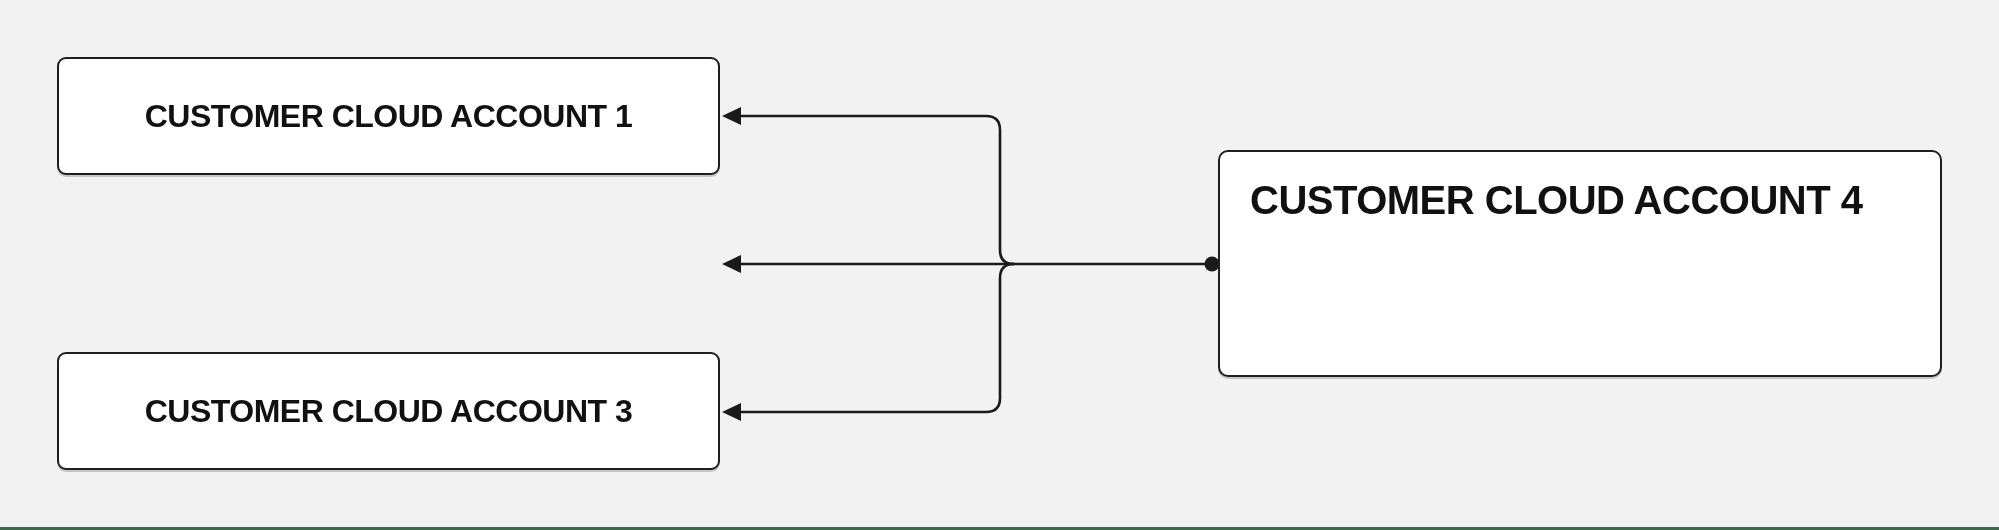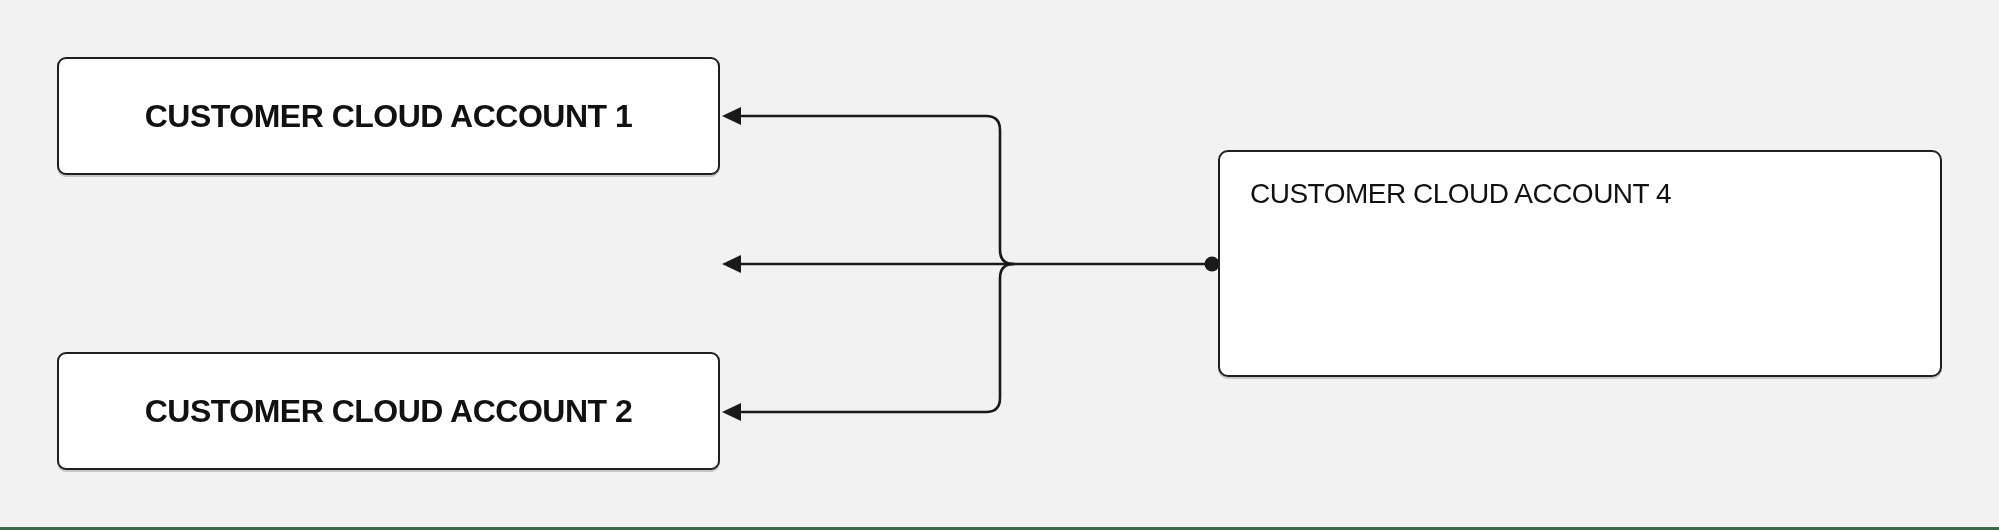--- a/index.html
+++ b/index.html
@@ -52,22 +52,22 @@
     left: 1218px; top: 150px;
     width: 724px; height: 227px;
     background: var(--node-fill);
     border: 2.5px solid var(--node-border);
     border-radius: 10px;
     box-shadow: 0 2px 0 rgba(0,0,0,0.18);
   }
   .group-title {
     position: absolute;
     left: 30px; top: 26px;
-    font-weight: normal;
-    font-size: 28px;
+    font-weight: bold;
+    font-size: 40px;
     letter-spacing: -0.5px;
     color: var(--text);
     white-space: nowrap;
     text-align: right;
   }
   .instance {
     position: absolute;
     left: 27px; top: 77px;
     width: 664px; height: 119px;
     background: var(--accent-fill);
@@ -108,21 +108,21 @@
       <circle cx="1212" cy="264" r="7.5"></circle>
     </g>
   </svg>
 
   <div class="node acct acct-1">
     <span class="node-label">CUSTOMER CLOUD ACCOUNT 1</span>
   </div>
 
 
   <div class="node acct acct-3">
-    <span class="node-label">CUSTOMER CLOUD ACCOUNT 2</span>
+    <span class="node-label">CUSTOMER CLOUD ACCOUNT 3</span>
   </div>
 
   <div class="group">
     <div class="group-title">CUSTOMER CLOUD ACCOUNT 4</div>
   </div>
 
   <div class="bottom-rule"></div>
 
 </div>
 

